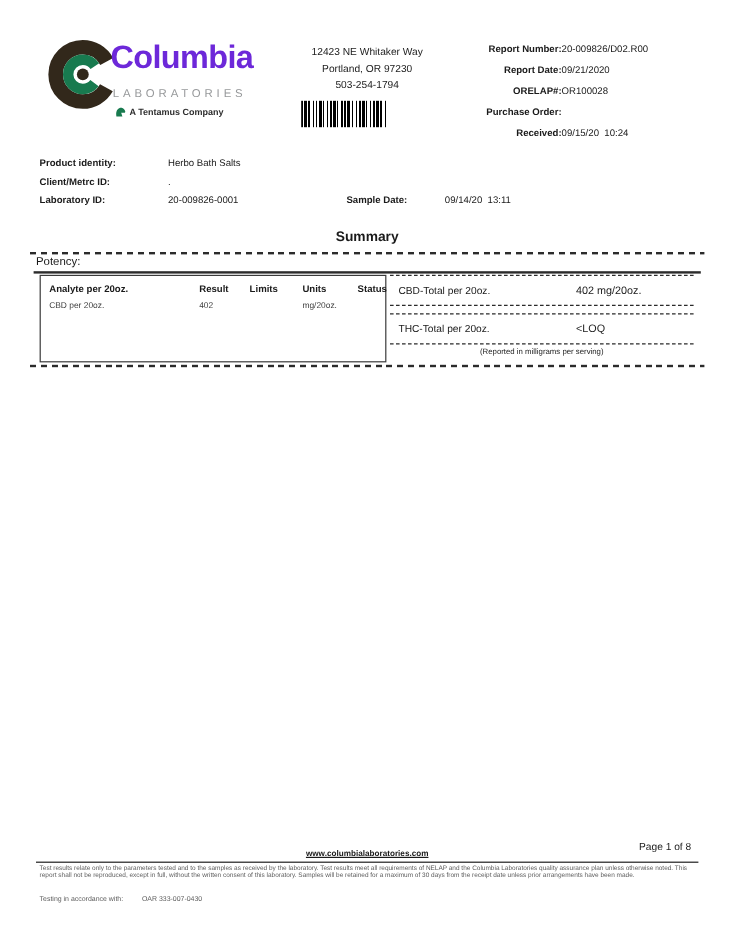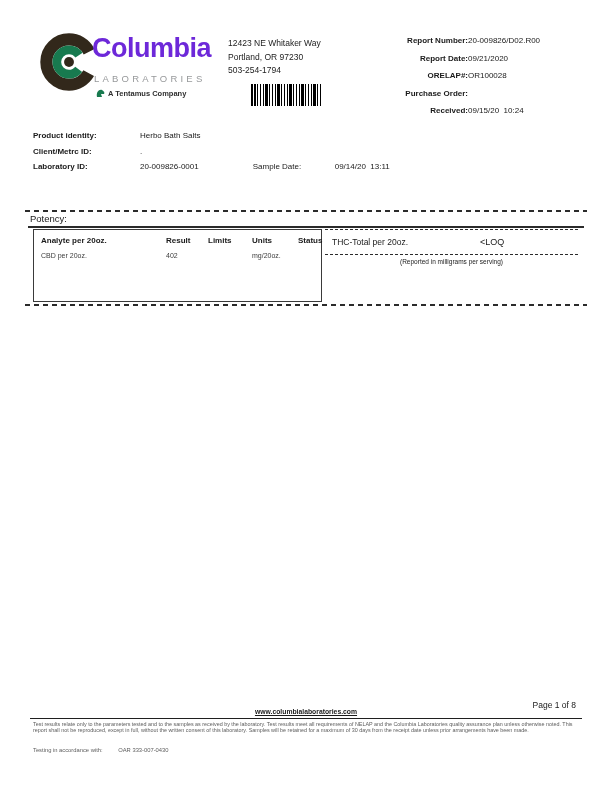--- a/index.html
+++ b/index.html
@@ -10,38 +10,38 @@
     background:#ffffff; color:#1a1a1a; overflow:hidden;
   }
   
   .logo-wrap { position:absolute; left:40px; top:33px; display:flex; align-items:flex-start; }
   .logo-mark { width:58px; height:58px; }
   .logo-text { margin-left:-6px; margin-top:2px; }
   .logo-name { font-size:27px; font-weight:bold; color:#6d28d9; letter-spacing:-0.5px; line-height:27px; }
   .logo-sub  { font-size:9.5px; color:#97999b; letter-spacing:3.2px; margin-top:11px; margin-left:2px; }
   .logo-tag  { display:flex; align-items:center; gap:3px; margin-top:5px; margin-left:4px;
                font-size:7.5px; font-weight:bold; color:#2e2e2e; }
-  .addr { position:absolute; left:228px; top:37px; width:156px; 
+  .addr { position:absolute; left:228px; top:37px; width:156px; text-align:center;
           font-size:8.5px; line-height:13.5px; color:#222; }
   .barcode { position:absolute; left:251px; top:84px; width:72px; height:22px;
     background-image:repeating-linear-gradient(90deg,
       #000 0 1.5px, #fff 1.5px 2.5px,
       #000 2.5px 5px, #fff 5px 6px,
       #000 6px 7px,  #fff 7px 9.5px,
       #000 9.5px 10.5px, #fff 10.5px 12px); }
   .repinfo { position:absolute; left:388px; top:36px; width:195px; font-size:8px;text-align:right; }
   .repinfo .row { display:flex; margin-bottom:8.5px; }
   .repinfo .lbl { width:80px; font-weight:bold; }
   .repinfo .val { white-space:pre; }
   
   .custinfo { position:absolute; left:33px; top:131px; right:30px; font-size:8px; }
   .custinfo .row { display:flex; margin-bottom:6.5px; }
   .custinfo .lbl { width:107px; font-weight:bold; }
   .custinfo .val { white-space:pre; }
-  .custinfo .lbl2 { width:82px; font-weight:normal; margin-left:54px; }
+  .custinfo .lbl2 { width:82px; font-weight:bold; margin-left:90px; }
   
   .summary-title { position:absolute; left:0; right:0; top:192px; text-align:center;
                    font-size:11.5px; font-weight:bold; }
   .dash { position:absolute; height:1.5px;
     background-image:repeating-linear-gradient(90deg,#2b2b2b 0 5px,transparent 5px 9px); }
   .dash-top    { left:25px; right:25px; top:210px; }
   .dash-bottom { left:25px; right:25px; top:304px; }
   .potency-label { position:absolute; left:30px; top:213px; font-size:9.5px; font-weight:normal; }
   .solid-under { position:absolute; left:28px; right:28px; top:226px; height:1.5px; background:#2b2b2b; }
   .ptable { position:absolute; left:33px; top:229px; width:289px; height:73px;
@@ -130,20 +130,21 @@
       <span class="val">.</span>
     </div>
     <div class="row">
       <span class="lbl">Laboratory ID:</span>
       <span class="val">20-009826-0001</span>
       <span class="lbl2">Sample Date:</span>
       <span class="val">09/14/20  13:11</span>
     </div>
   </div>
 
+  <div class="summary-title">Summary</div>
   <div class="dash dash-top"></div>
   <div class="potency-label">Potency:</div>
   <div class="solid-under"></div>
 
   <div class="ptable">
     <div class="hrow">
       <span>Analyte per 20oz.</span>
       <span>Result</span>
       <span>Limits</span>
       <span>Units</span>
@@ -153,20 +154,24 @@
       <span>CBD per 20oz.</span>
       <span>402</span>
       <span></span>
       <span>mg/20oz.</span>
       <span></span>
     </div>
   </div>
 
   <div class="totals">
     <div class="tcell">
+      <span class="tl">CBD-Total per 20oz.</span>
+      <span class="tv">402 mg/20oz.</span>
+    </div>
+    <div class="tcell">
       <span class="tl">THC-Total per 20oz.</span>
       <span class="tv">&lt;LOQ</span>
     </div>
     <div class="tnote">(Reported in milligrams per serving)</div>
   </div>
 
   <div class="dash dash-bottom"></div>
 
   <div class="page-num">Page 1 of 8</div>
   <div class="website">www.columbialaboratories.com</div>

